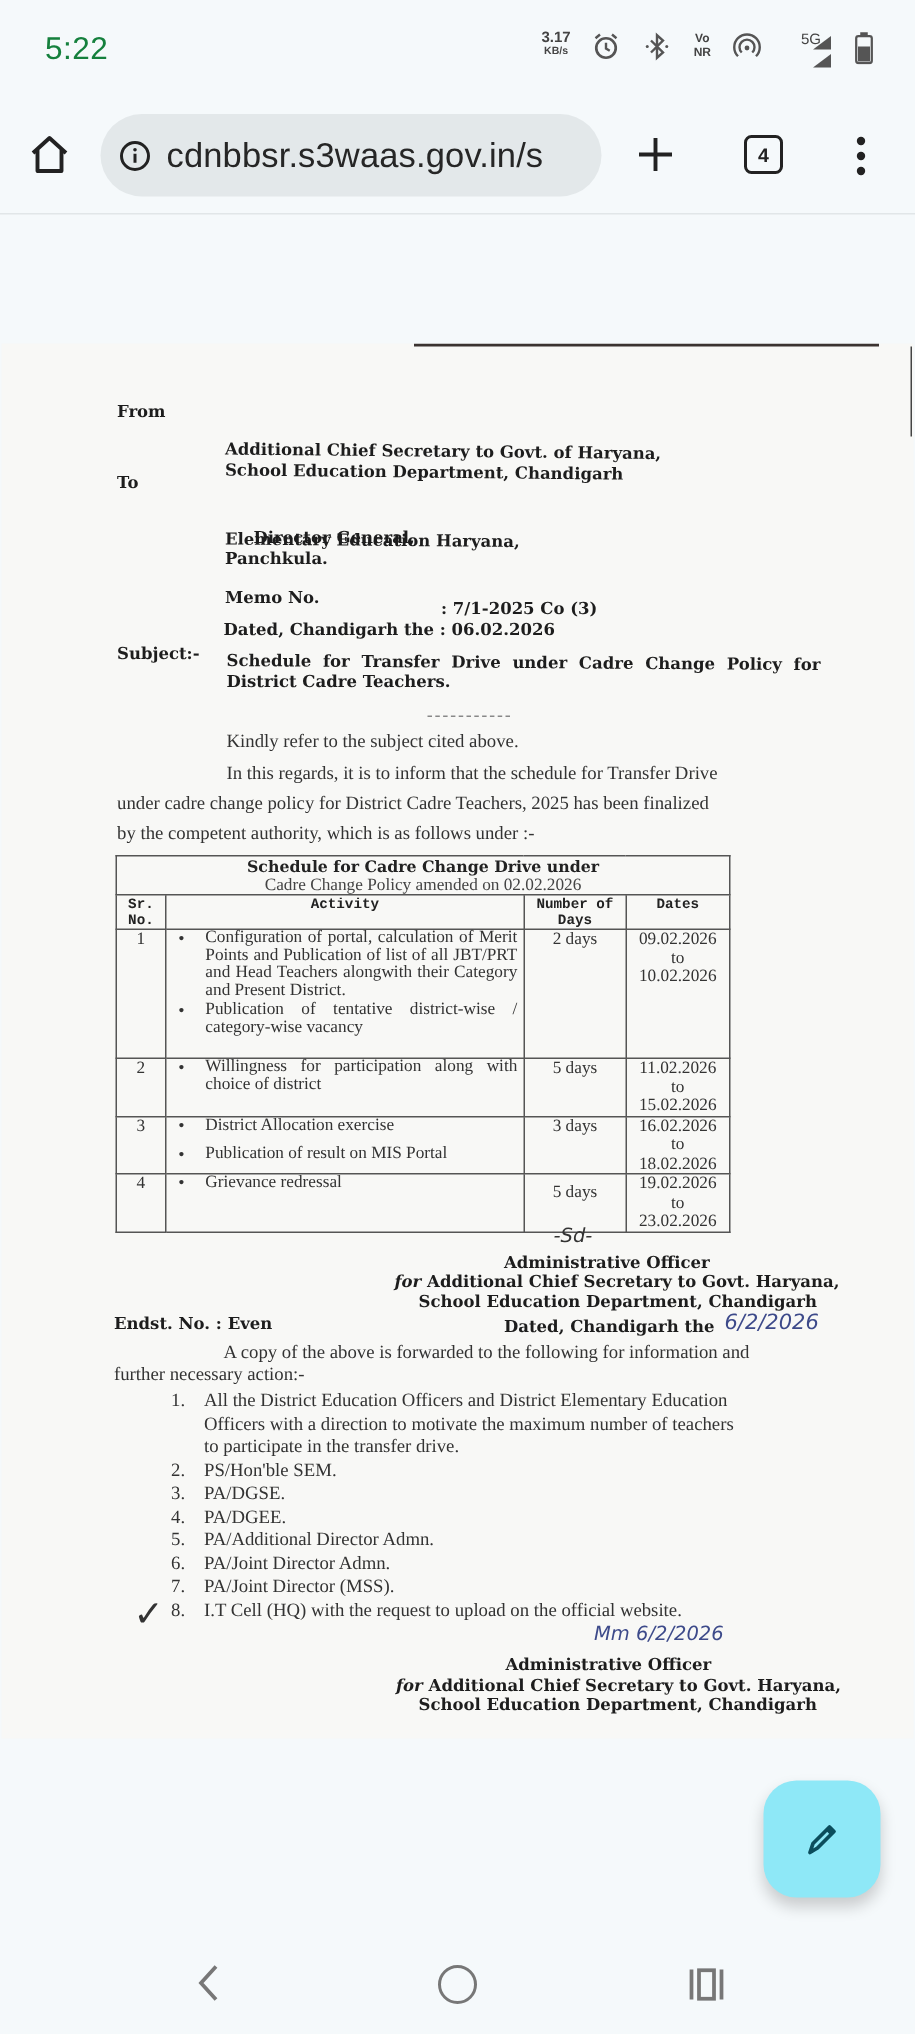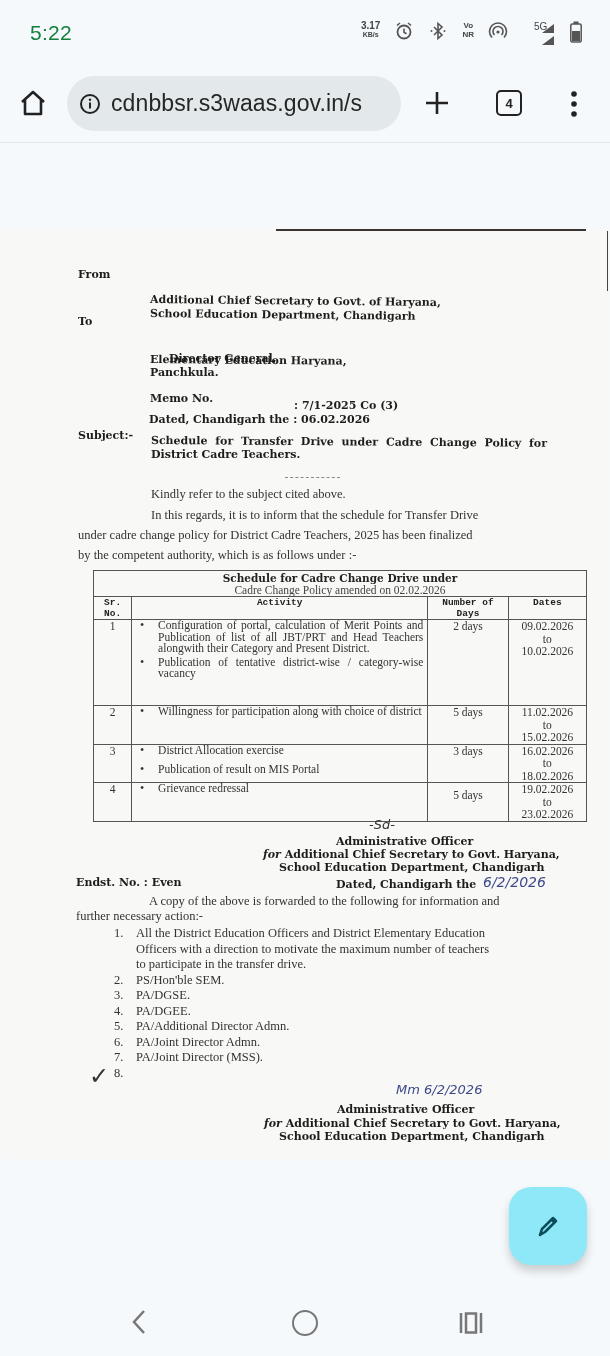--- a/index.html
+++ b/index.html
@@ -31,21 +31,21 @@
   
   .doc-page { position: absolute; left: 1px; top: 229px; width: 608px; height: 930px; background: #f8f8f6; overflow: hidden; }
   .doc-topline { position: absolute; left: 275px; top: 0; width: 310px; height: 2px; background: #3b3330; }
   .doc-rightline { position: absolute; right: 1px; top: 2px; width: 1px; height: 60px; background: #444; }
   .bold-doc { font-family: "DejaVu Serif", serif; font-weight: bold; font-size: 11px; color: #1d1d1d; }
   .plain-doc { font-family: "Liberation Serif", serif; font-size: 12.5px; color: #333; }
 
   .abs { position: absolute; white-space: nowrap; }
 
   
-  .sched-table { position: absolute; left: 92px; top: 341px; width: 494px; border-collapse: collapse; font-family: "Liberation Serif", serif; font-size: 11.5px; color: #333; }
+  .sched-table { position: absolute; left: 76px; top: 341px; width: 410px; border-collapse: collapse; font-family: "Liberation Serif", serif; font-size: 11.5px; color: #333; }
   .sched-table td, .sched-table th { border: 1px solid #555; vertical-align: top; }
   .sched-table .caption-cell { text-align: center; padding: 1px 0 0; line-height: 12px; }
   .sched-table .caption-cell .t1 { font-family: "DejaVu Serif", serif; font-weight: bold; font-size: 10.5px; color: #222; }
   .sched-table .caption-cell .t2 { font-size: 11.5px; color: #444; }
   .sched-table th { font-family: Liberation Mono, monospace; font-weight: bold; font-size: 9.5px; color: #222; line-height: 11px; text-align: center; padding: 0 2px; }
   .sched-table td.sr { text-align: center; width: 36px; padding-top: 0; line-height: 13px; }
   .sched-table td.act { width: 280px; padding: 0 4px 0 8px; line-height: 11.5px; }
   .sched-table td.days { width: 76px; text-align: center; line-height: 12px; }
   .sched-table td.dates { width: 74px; text-align: center; line-height: 12.5px; }
   .act ul { list-style: none; }
@@ -289,20 +289,21 @@
     <div style="display:flex;">
         <span style="width:22px;">6.</span>
         <span>PA/Joint Director Admn.</span>
       </div>
     <div style="display:flex;">
         <span style="width:22px;">7.</span>
         <span>PA/Joint Director (MSS).</span>
       </div>
     <div style="display:flex;">
         <span style="width:22px;">8.</span>
+        <span>I.T Cell (HQ) with the request to upload on the official website.</span>
       </div>
   </div>
   <span class="abs" style="left:88px;top:833px;font-size:24px;color:#333;font-family:'DejaVu Sans',sans-serif;">✓</span>
 
   <span class="abs hand" style="left:395px;top:853px;font-size:13px;">Mm 6/2/2026</span>
   <span class="abs bold-doc" style="left:336px;top:874px;">Administrative Officer</span>
   <div class="abs bold-doc" style="left:263px;top:888px;">
     <i>for</i> <span>Additional Chief Secretary to Govt. Haryana,</span>
   </div>
   <span class="abs bold-doc" style="left:278px;top:901px;">School Education Department, Chandigarh</span>

